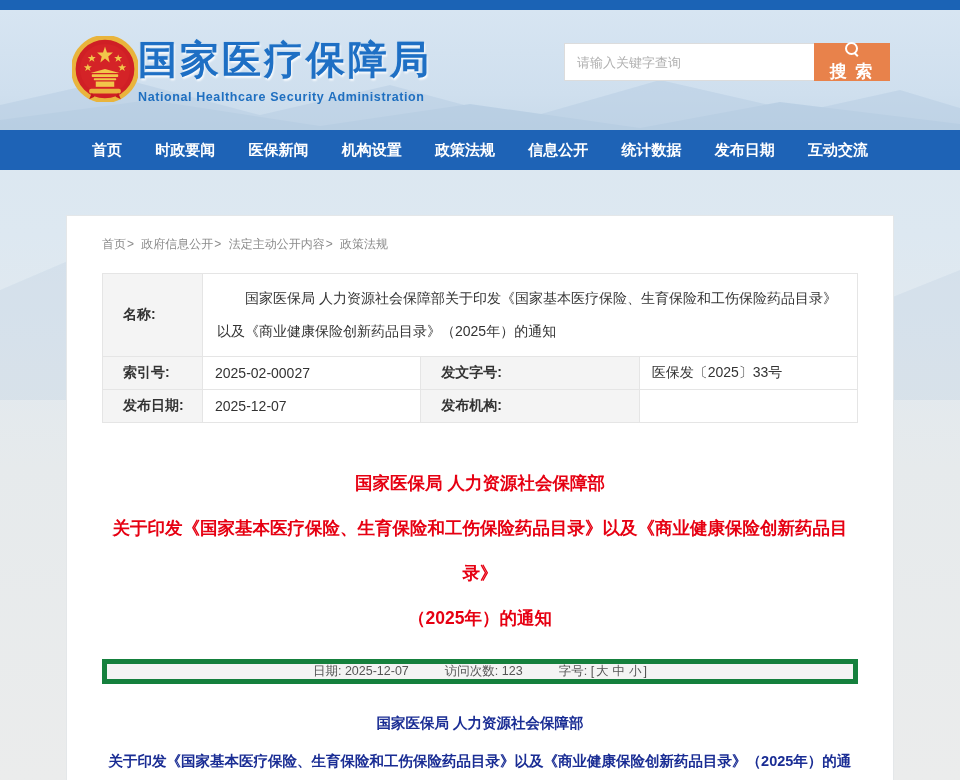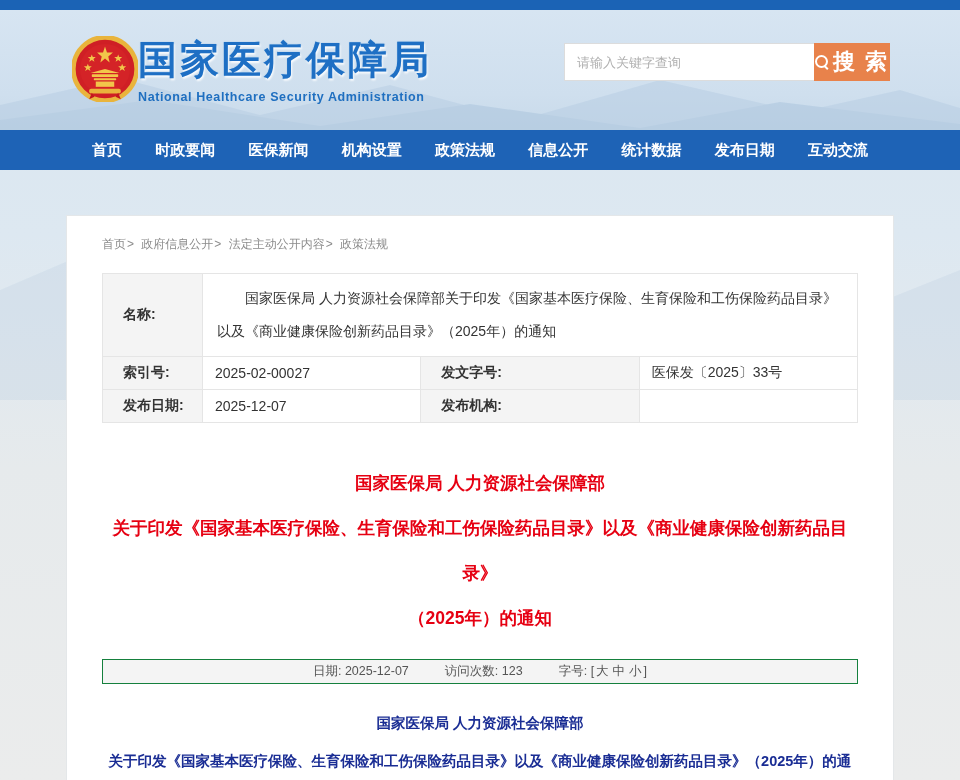--- a/index.html
+++ b/index.html
@@ -24,22 +24,23 @@
   .brand-en { font-size:12.5px; font-weight:bold; color:#1f6fc0; letter-spacing:.6px; margin-top:3px; }
   .search-box { position:absolute; right:70px; top:33px; display:flex;padding-left:40px; }
   .search-input {
     width:250px; height:38px; border:1px solid #dcdcdc; border-right:none; background:#fff;
     padding:0 12px; font-size:13px; color:#333; outline:none;
     font-family:"Liberation Sans","DejaVu Sans",sans-serif;
   }
   .search-input::placeholder { color:#b0b0b0; }
   .search-btn {
     width:76px; height:38px; background:#e8824b; border:none; color:#fff; cursor:pointer;
-    font-size:22px; font-weight:bold; display:flex; align-items:center; justify-content:center; gap:4px; letter-spacing:2px;
+    font-size:17px; font-weight:bold; display:flex; align-items:center; justify-content:center; gap:4px; letter-spacing:2px;
     font-family:"Liberation Sans","DejaVu Sans",sans-serif;
+    flex-direction:column;
   }
   .mag { position:relative; width:14px; height:14px; flex:0 0 14px; }
   .mag::before { content:""; position:absolute; left:0; top:0; width:9px; height:9px; border:2px solid #fff; border-radius:50%; }
   .mag::after { content:""; position:absolute; left:10px; top:10px; width:5px; height:2px; background:#fff; transform:rotate(45deg); transform-origin:0 0; }
   
   .nav { height:40px; background:#1e63b6; display:flex; align-items:center; justify-content:space-between; padding:0 92px; }
   .nav-item { color:#fff; font-size:15px; font-weight:bold; cursor:pointer; white-space:nowrap; }
   
   .bg-hills { position:absolute; left:0; top:170px; width:100%; height:230px; opacity:.35; z-index:0; }
   
@@ -56,21 +57,21 @@
   
   .info-table { width:100%; border-collapse:collapse; margin-top:20px; table-layout:fixed; }
   .info-table td { border:1px solid #e5e5e5; font-size:14px; color:#333; padding:7px 12px; vertical-align:middle; }
   .info-table td.lbl { width:100px; background:#f4f4f4; font-weight:bold;padding-left:20px; }
   .info-table td.val-wide { line-height:33px; padding:8px 14px; }
   .indent2 { text-indent:2em; }
   
   .red-title { margin-top:38px; text-align:center; color:#e60012; font-weight:bold; font-size:17.5px; line-height:45px; }
   
   .meta-bar {
-    margin-top:18px; background:#f4f4f4; border:1px solid #15803d; height:25px;
+    margin-top:18px; background:#f4f4f4; border:5px solid #15803d; height:25px;
     display:flex; align-items:center; justify-content:center; font-size:12.5px; color:#555;
   }
   .meta-bar .chunk { margin:0 18px; }
   .meta-bar .size-link { cursor:pointer; margin:0 2px; }
   
   .doc-title { margin-top:20px; text-align:center; color:#1a2d94; font-weight:bold; font-size:14.5px; line-height:38px; }
 </style>
 </head>
 <body>
 

